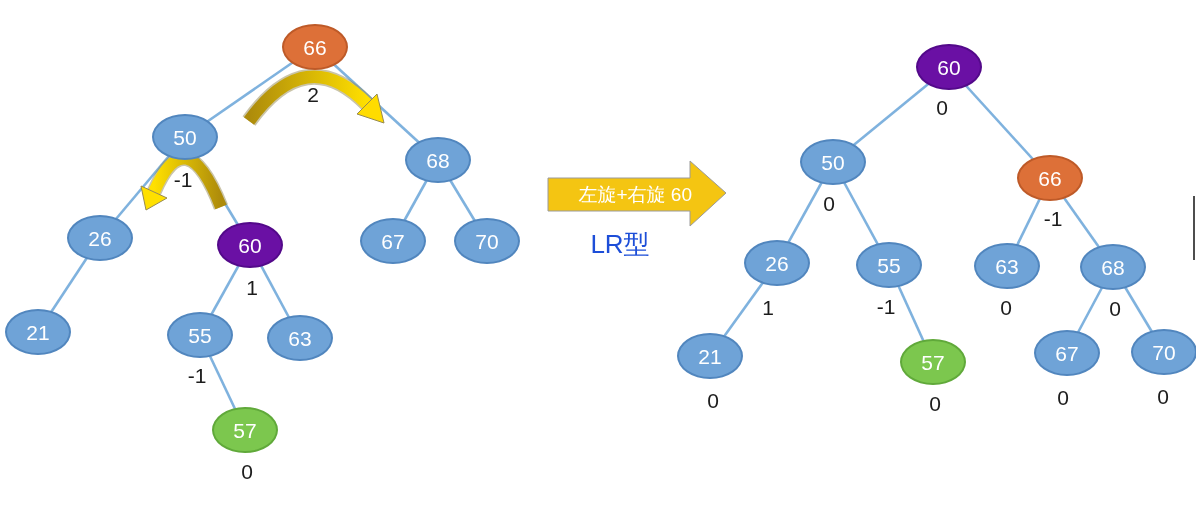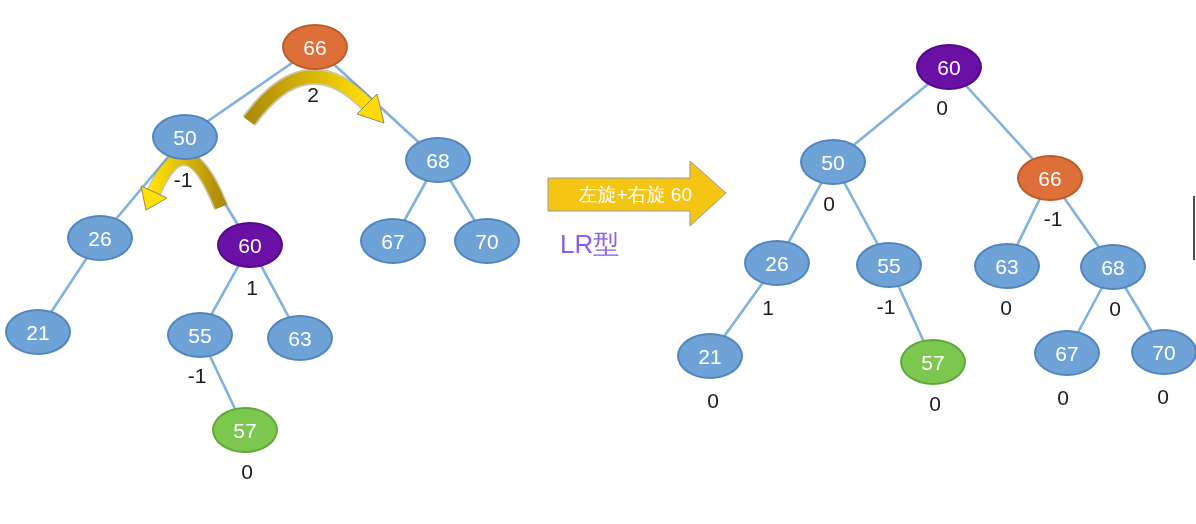--- a/index.html
+++ b/index.html
@@ -18,21 +18,21 @@
     position:absolute; transform:translate(-50%,-50%);
     font-size:21px; color:#1c1c1c; white-space:nowrap;
   }
   .banner-text {
     position:absolute; left:546px; top:179px; width:146px; height:32px;
     line-height:32px; text-align:right; color:#ffffff; font-size:19px;
     white-space:nowrap;
   }
   .lr-label {
     position:absolute; left:560px; top:228px; width:120px; height:32px;
-    line-height:32px; color:#8b5cf6; font-size:26px;
+    line-height:32px; text-align:center; color:#1d4ed8; font-size:26px;
   }
   .edge-artifact {
     position:absolute; left:1193px; top:196px; width:2px; height:64px;
     background:#4d4d4d;
   }
 </style>
 </head>
 <body>
 
 <div id="canvas">

